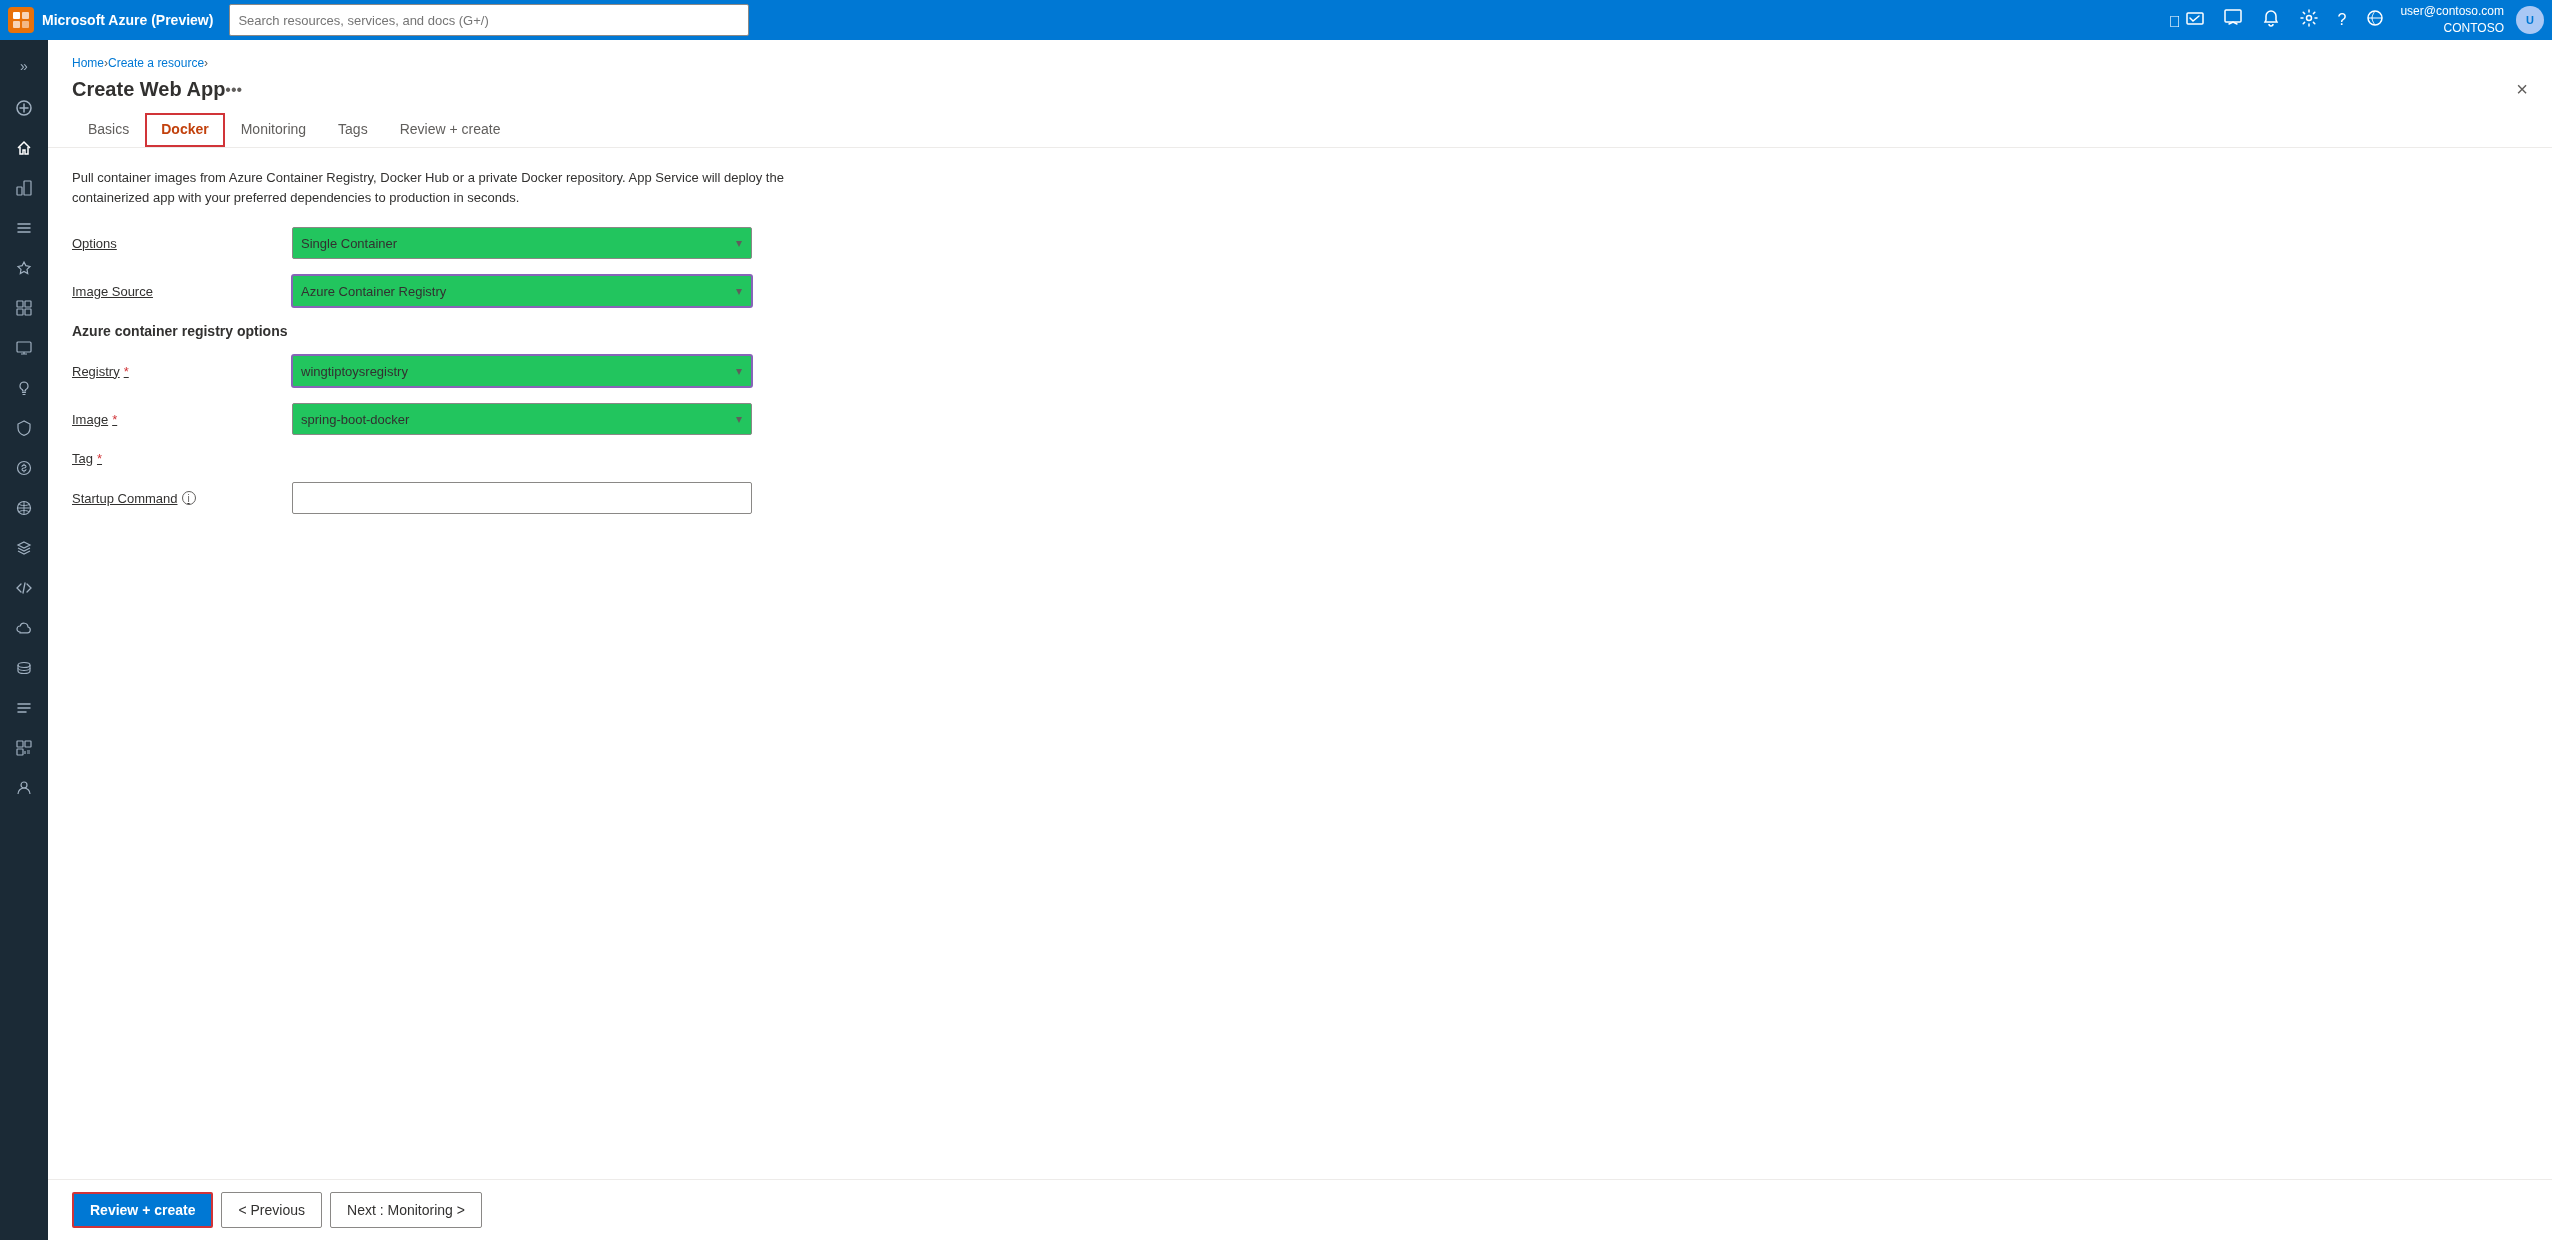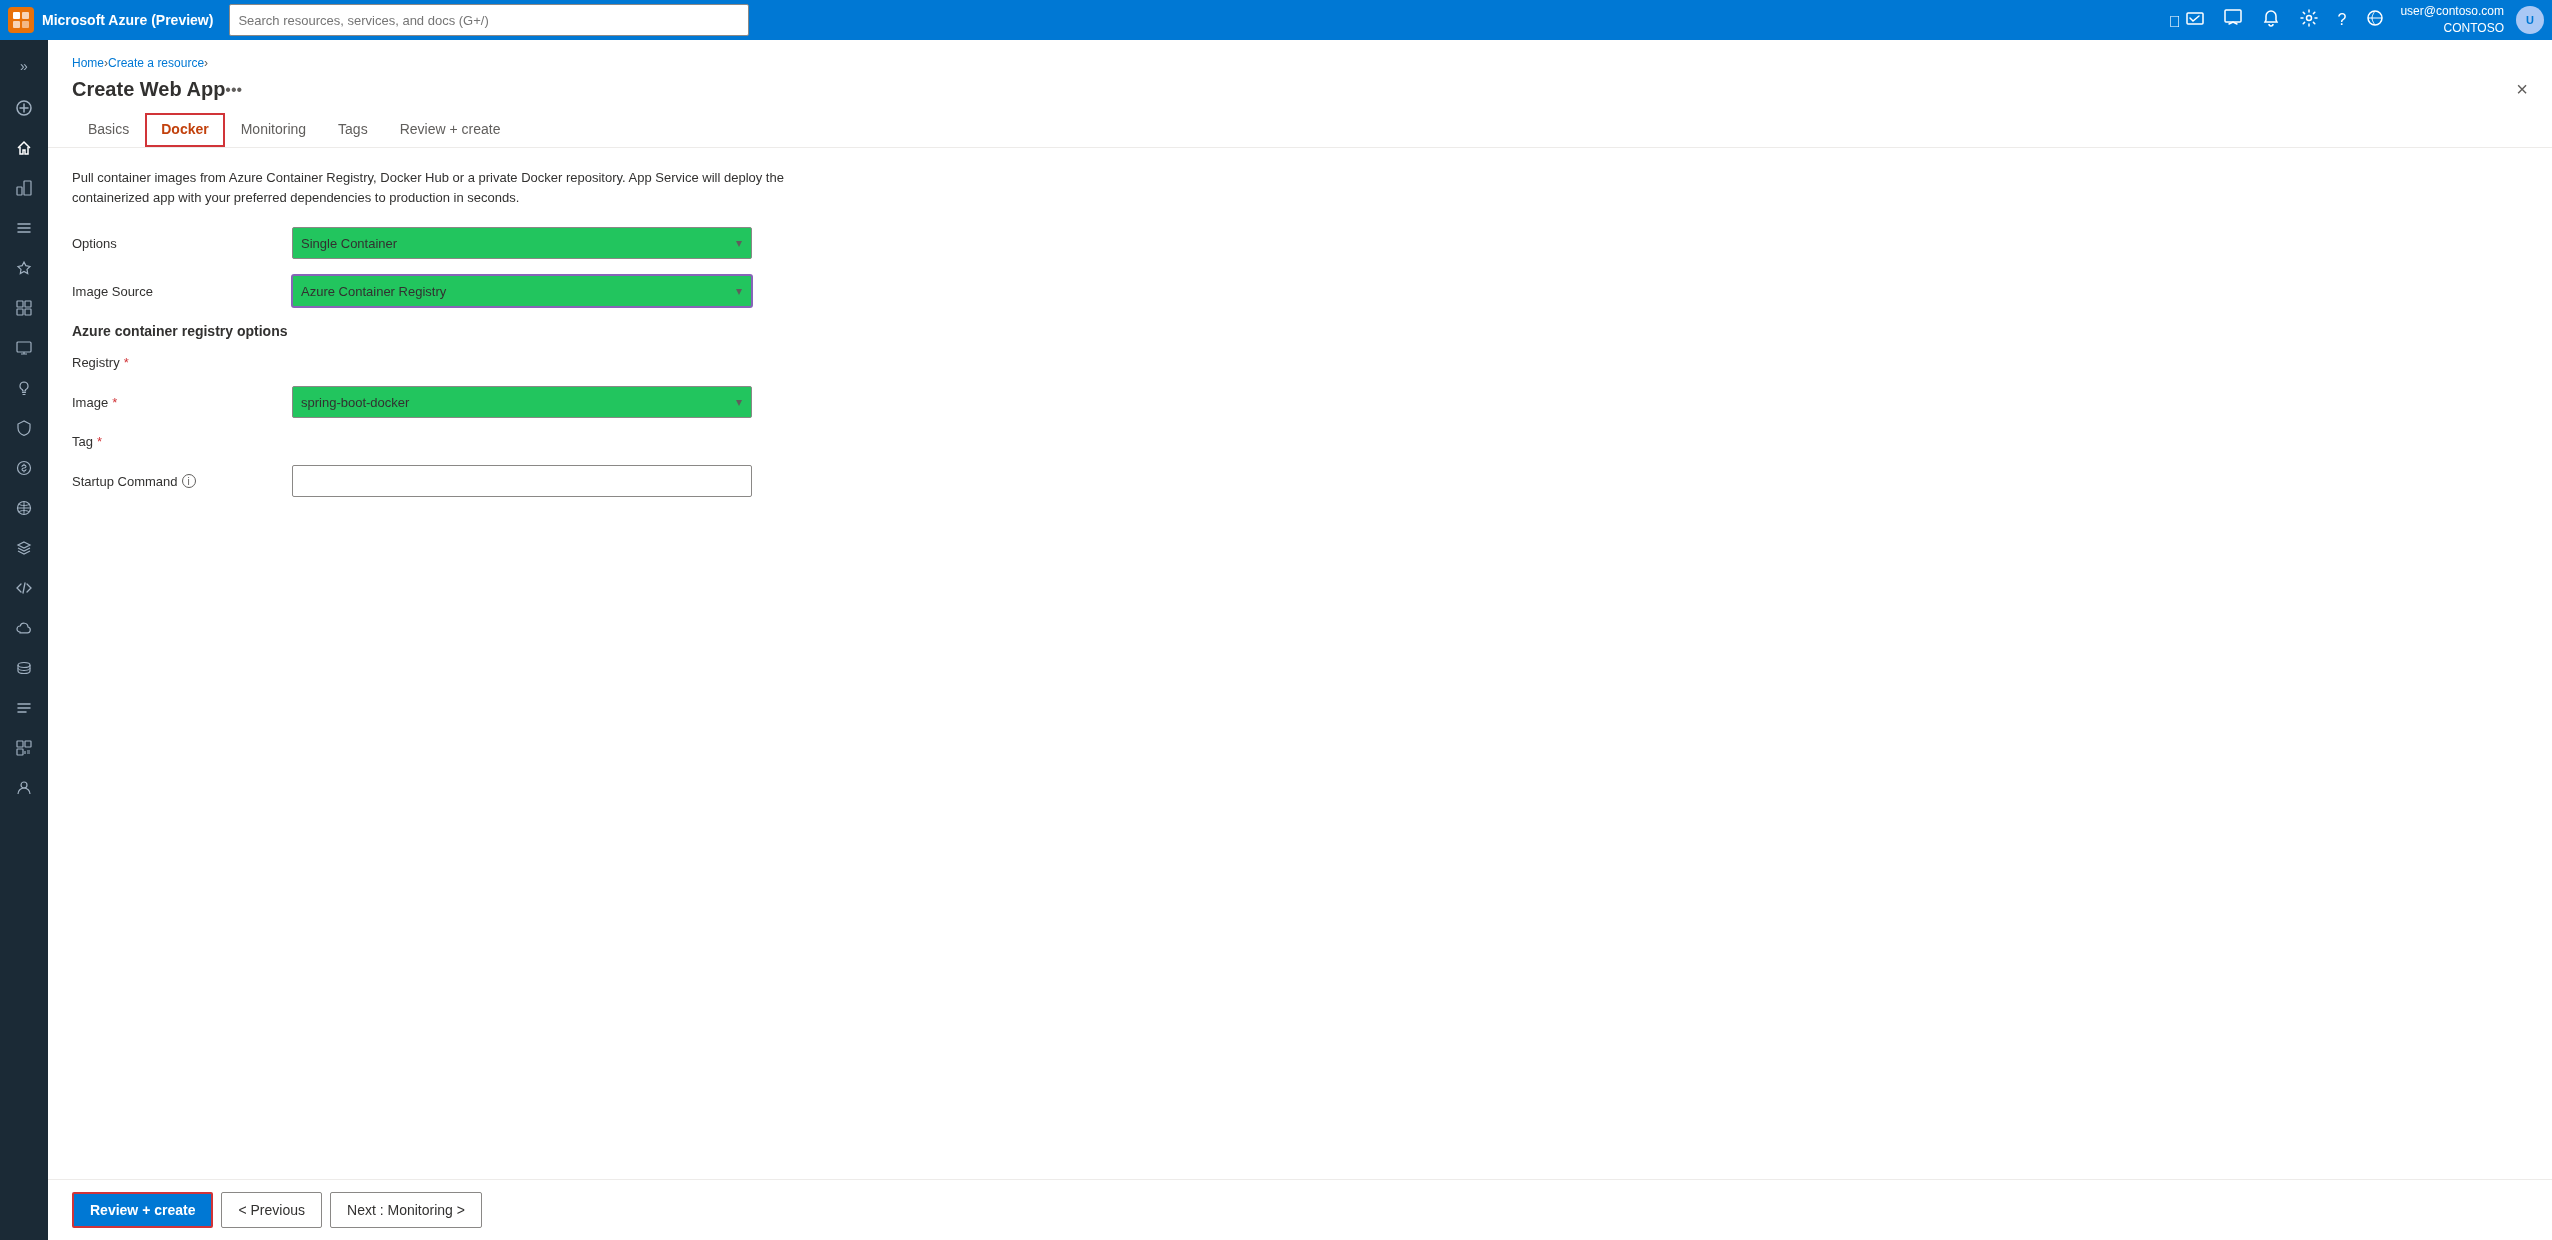--- a/index.html
+++ b/index.html
@@ -71,21 +71,21 @@
       color: #c2410c; border: 2px solid #d13438; border-bottom: 2px solid #d13438; font-weight: 700; padding: 6px 14px;
     }
 
     
     .panel-body { flex: 1; overflow-y: auto; padding: 20px 24px; background: #fff; }
 
     .description { font-size: 13px; color: #323130; margin-bottom: 20px; max-width: 760px; line-height: 1.5; }
 
     
     .form-row { display: flex; align-items: center; margin-bottom: 16px; }
-    .form-label { width: 220px; font-size: 13px; color: #323130; flex-shrink: 0; display: flex; align-items: center; gap: 4px; }
+    .form-label { width: 220px; font-size: 13px; color: #323130; flex-shrink: 0; display: flex; align-items: center; gap: 4px; text-decoration: underline; }
     .required-star { color: #d13438; }
     .form-control { flex: 1; max-width: 460px; }
 
     select, .select-styled {
       width: 100%; padding: 5px 32px 5px 8px; border: 1px solid #8a8886; border-radius: 2px; font-size: 13px; color: #323130; background: #22c55e; appearance: none; -webkit-appearance: none; cursor: pointer; height: 32px;
     }
     .select-wrapper { position: relative; max-width: 460px; }
     .select-wrapper::after { content: '▾'; position: absolute; right: 10px; top: 50%; transform: translateY(-50%); pointer-events: none; color: #605e5c; font-size: 12px; }
 
     input[type="text"] {
@@ -336,20 +336,23 @@
           </div>
         </div>
 
         <div class="section-title" style="margin-top: 8px;">Azure container registry options</div>
 
         <div class="form-row">
           <label class="form-label">
             <span>Registry</span>
             <span class="required-star">*</span>
           </label>
+          <div class="select-wrapper form-control">
+            <select style="border-color: #8764b8; box-shadow: 0 0 0 1px #8764b8;"><option>wingtiptoysregistry</option></select>
+          </div>
         </div>
 
         <div class="form-row">
           <label class="form-label">
             <span>Image</span>
             <span class="required-star">*</span>
           </label>
           <div class="select-wrapper form-control">
             <select><option>spring-boot-docker</option></select>
           </div>

